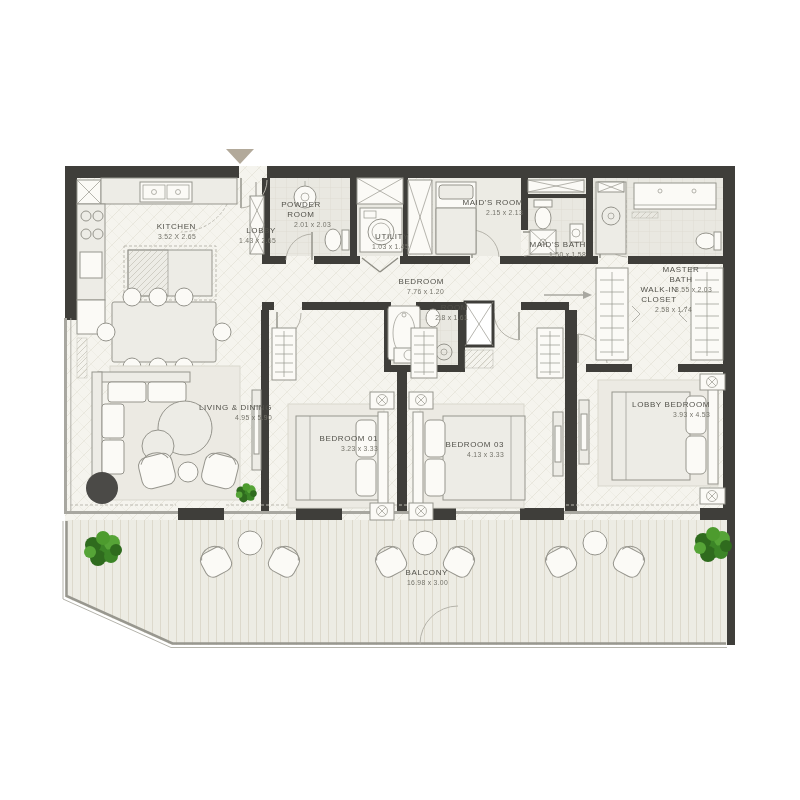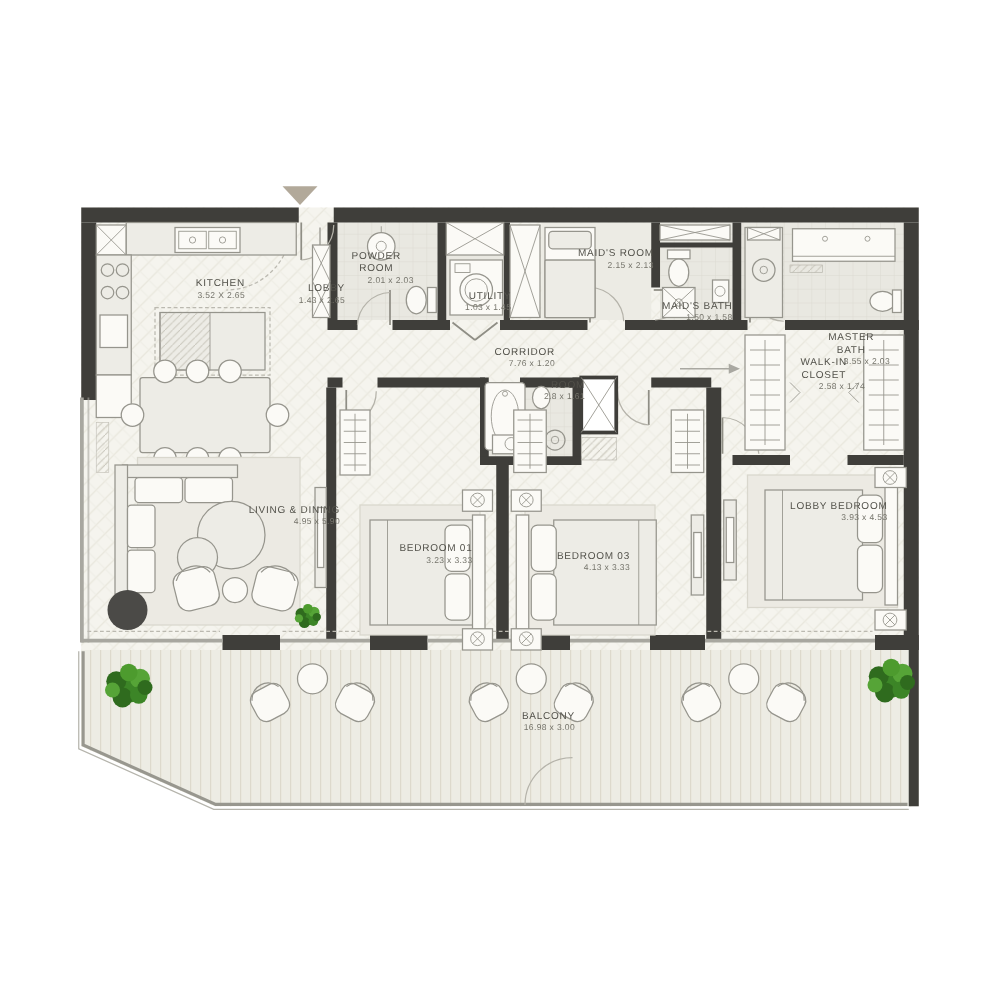--- a/index.html
+++ b/index.html
@@ -444,21 +444,21 @@
   </div>
   <div class="rlabel" style="left:528px;top:240px;width:58px;">
     <span class="rname">MAID'S BATH</span>
     <span class="rdims">1.50 x 1.58</span>
   </div>
   <div class="rlabel" style="left:650px;top:220px;width:62px;margin-top:45px;">
     <span class="rname">MASTER BATH</span>
     <span class="rdims">3.55 x 2.03</span>
   </div>
   <div class="rlabel" style="left:372px;top:277px;width:72px;">
-    <span class="rname">CORRIDOR</span>
+    <span class="rname">BEDROOM</span>
     <span class="rdims">7.76 x 1.20</span>
   </div>
   <div class="rlabel" style="left:626px;top:285px;width:66px;">
     <span class="rname">WALK-IN CLOSET</span>
     <span class="rdims">2.58 x 1.74</span>
   </div>
   <div class="rlabel" style="left:422px;top:303px;width:46px;">
     <span class="rname">ROOM</span>
     <span class="rdims">2.8 x 1.61</span>
   </div>
@@ -471,18 +471,18 @@
     <span class="rdims">3.23 x 3.33</span>
   </div>
   <div class="rlabel" style="left:426px;top:440px;width:78px;">
     <span class="rname">BEDROOM 03</span>
     <span class="rdims">4.13 x 3.33</span>
   </div>
   <div class="rlabel" style="left:630px;top:400px;width:80px;">
     <span class="rname">LOBBY BEDROOM</span>
     <span class="rdims">3.93 x 4.53</span>
   </div>
-  <div class="rlabel" style="left:368px;top:568px;width:80px;padding-left:12px;">
+  <div class="rlabel" style="left:368px;top:568px;width:80px;">
     <span class="rname">BALCONY</span>
     <span class="rdims">16.98 x 3.00</span>
   </div>
 
 </div>
 
 </body></html>

